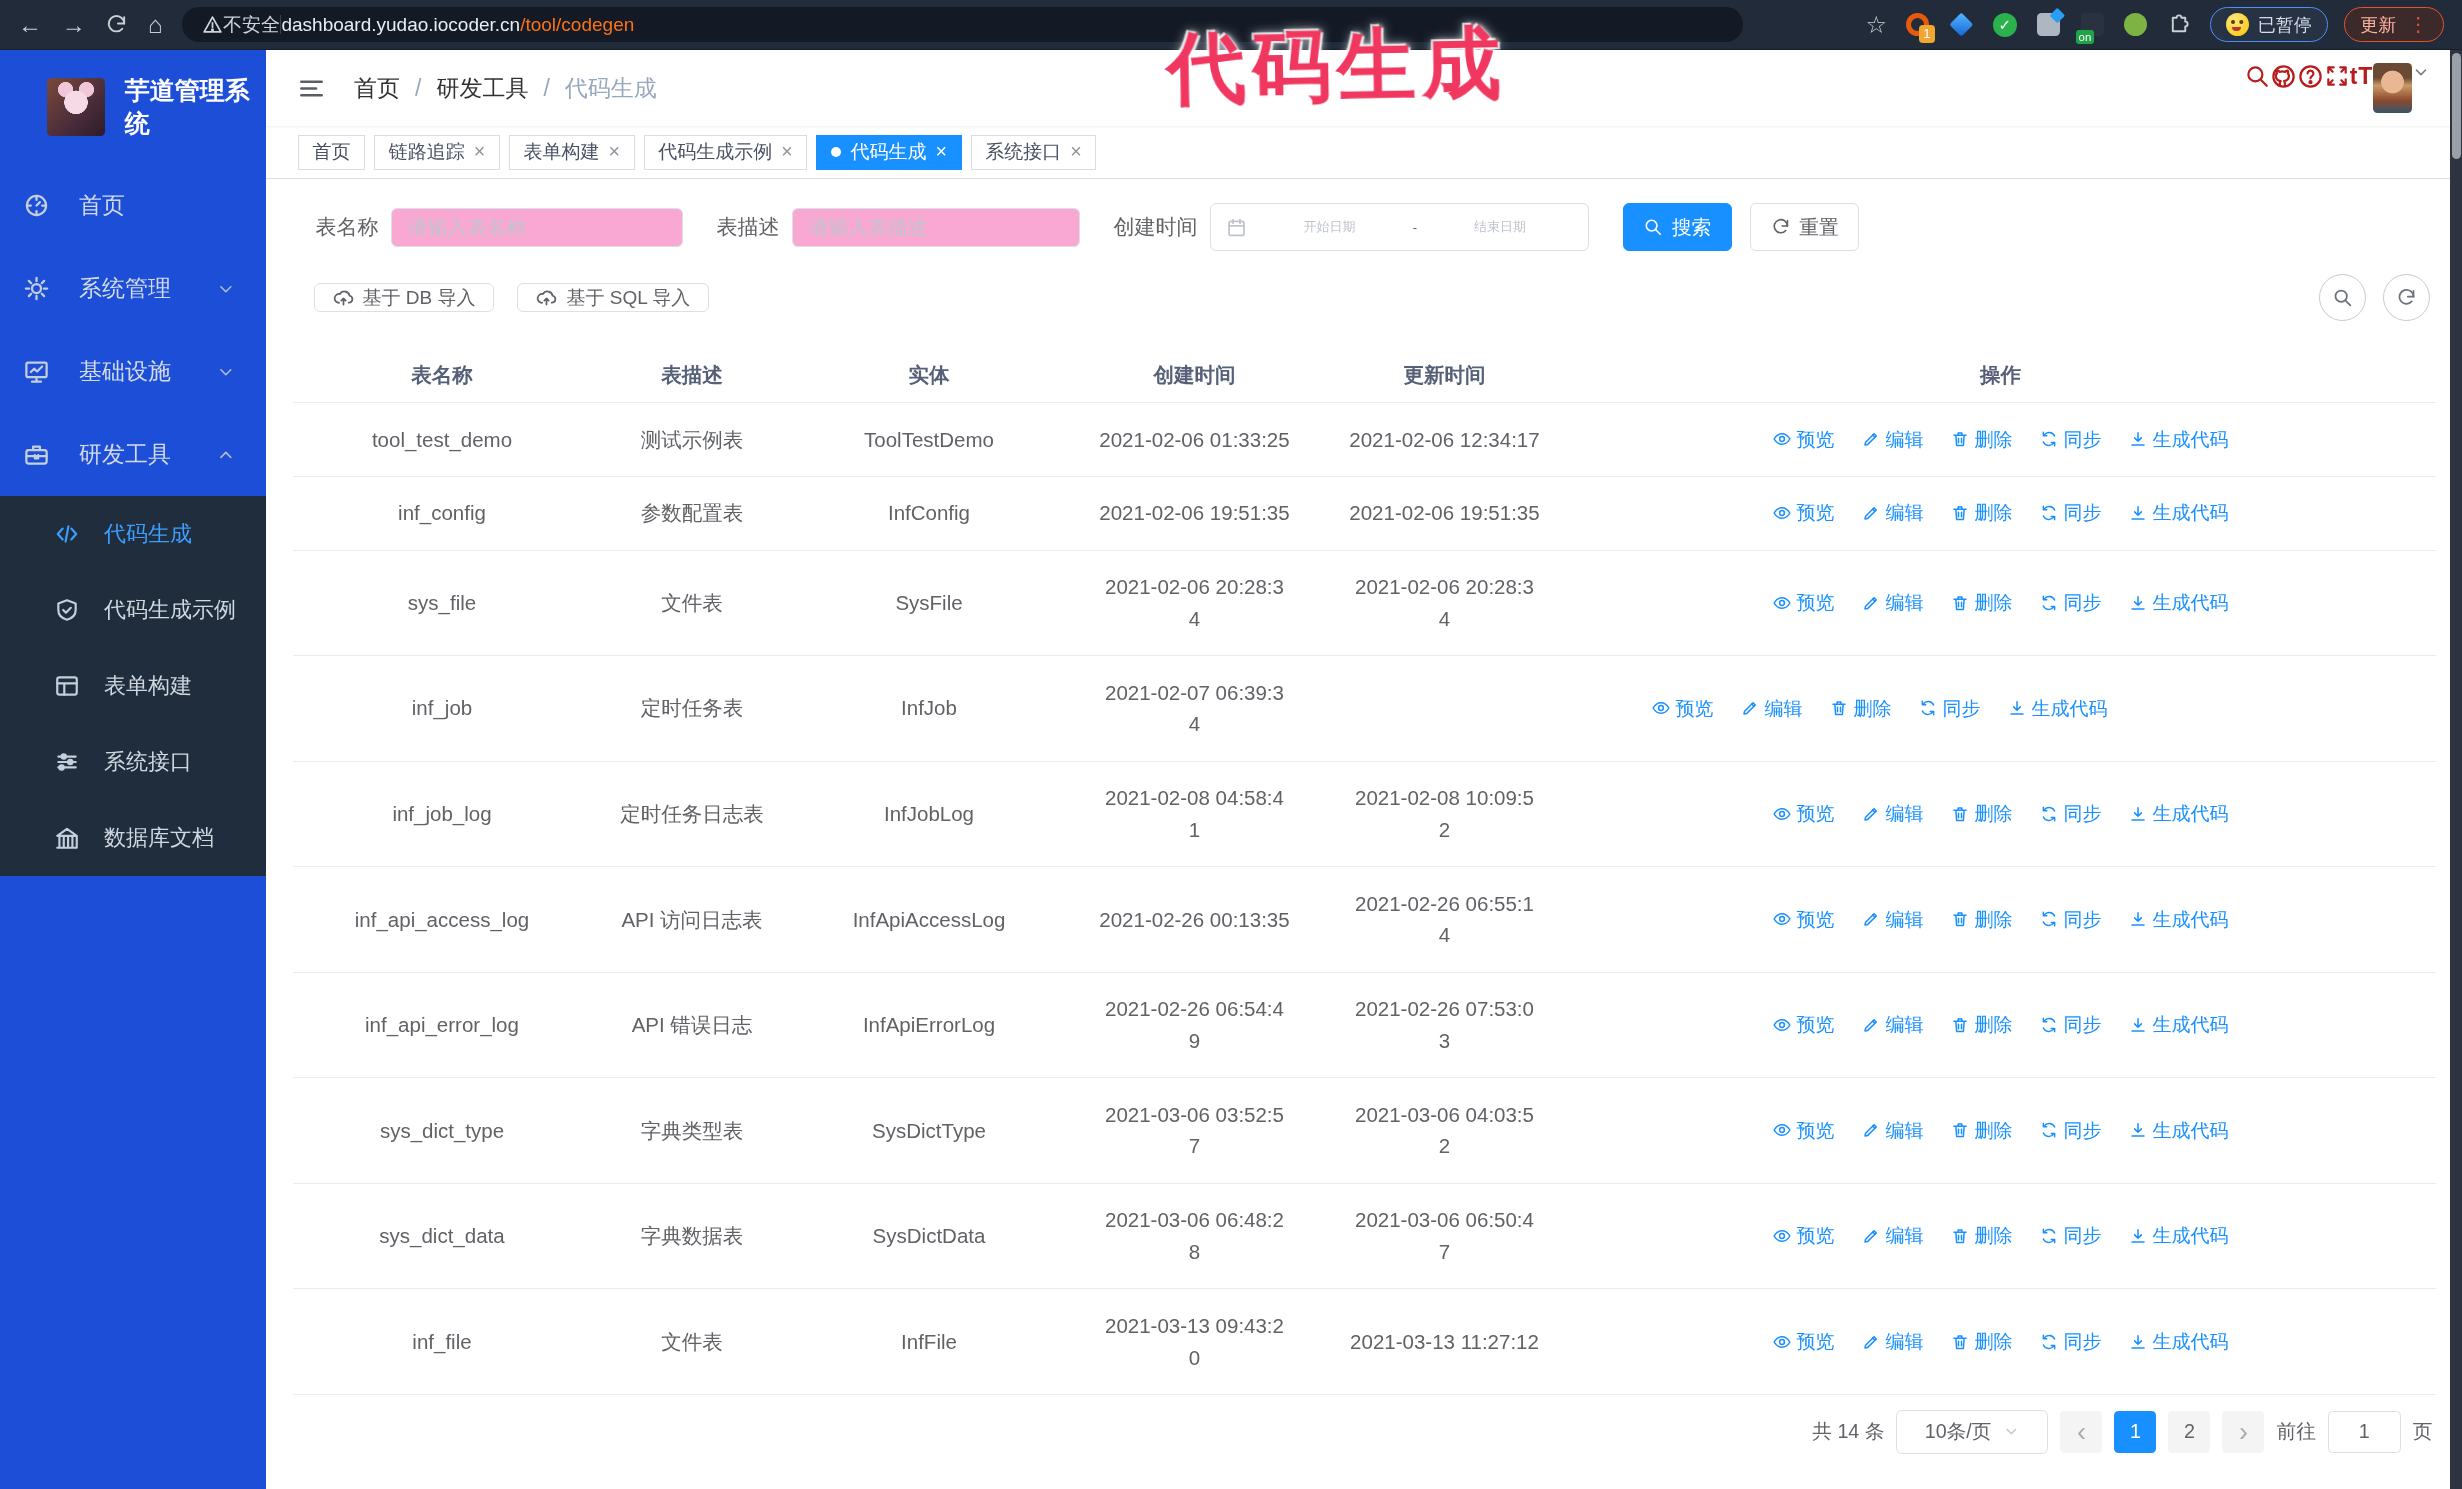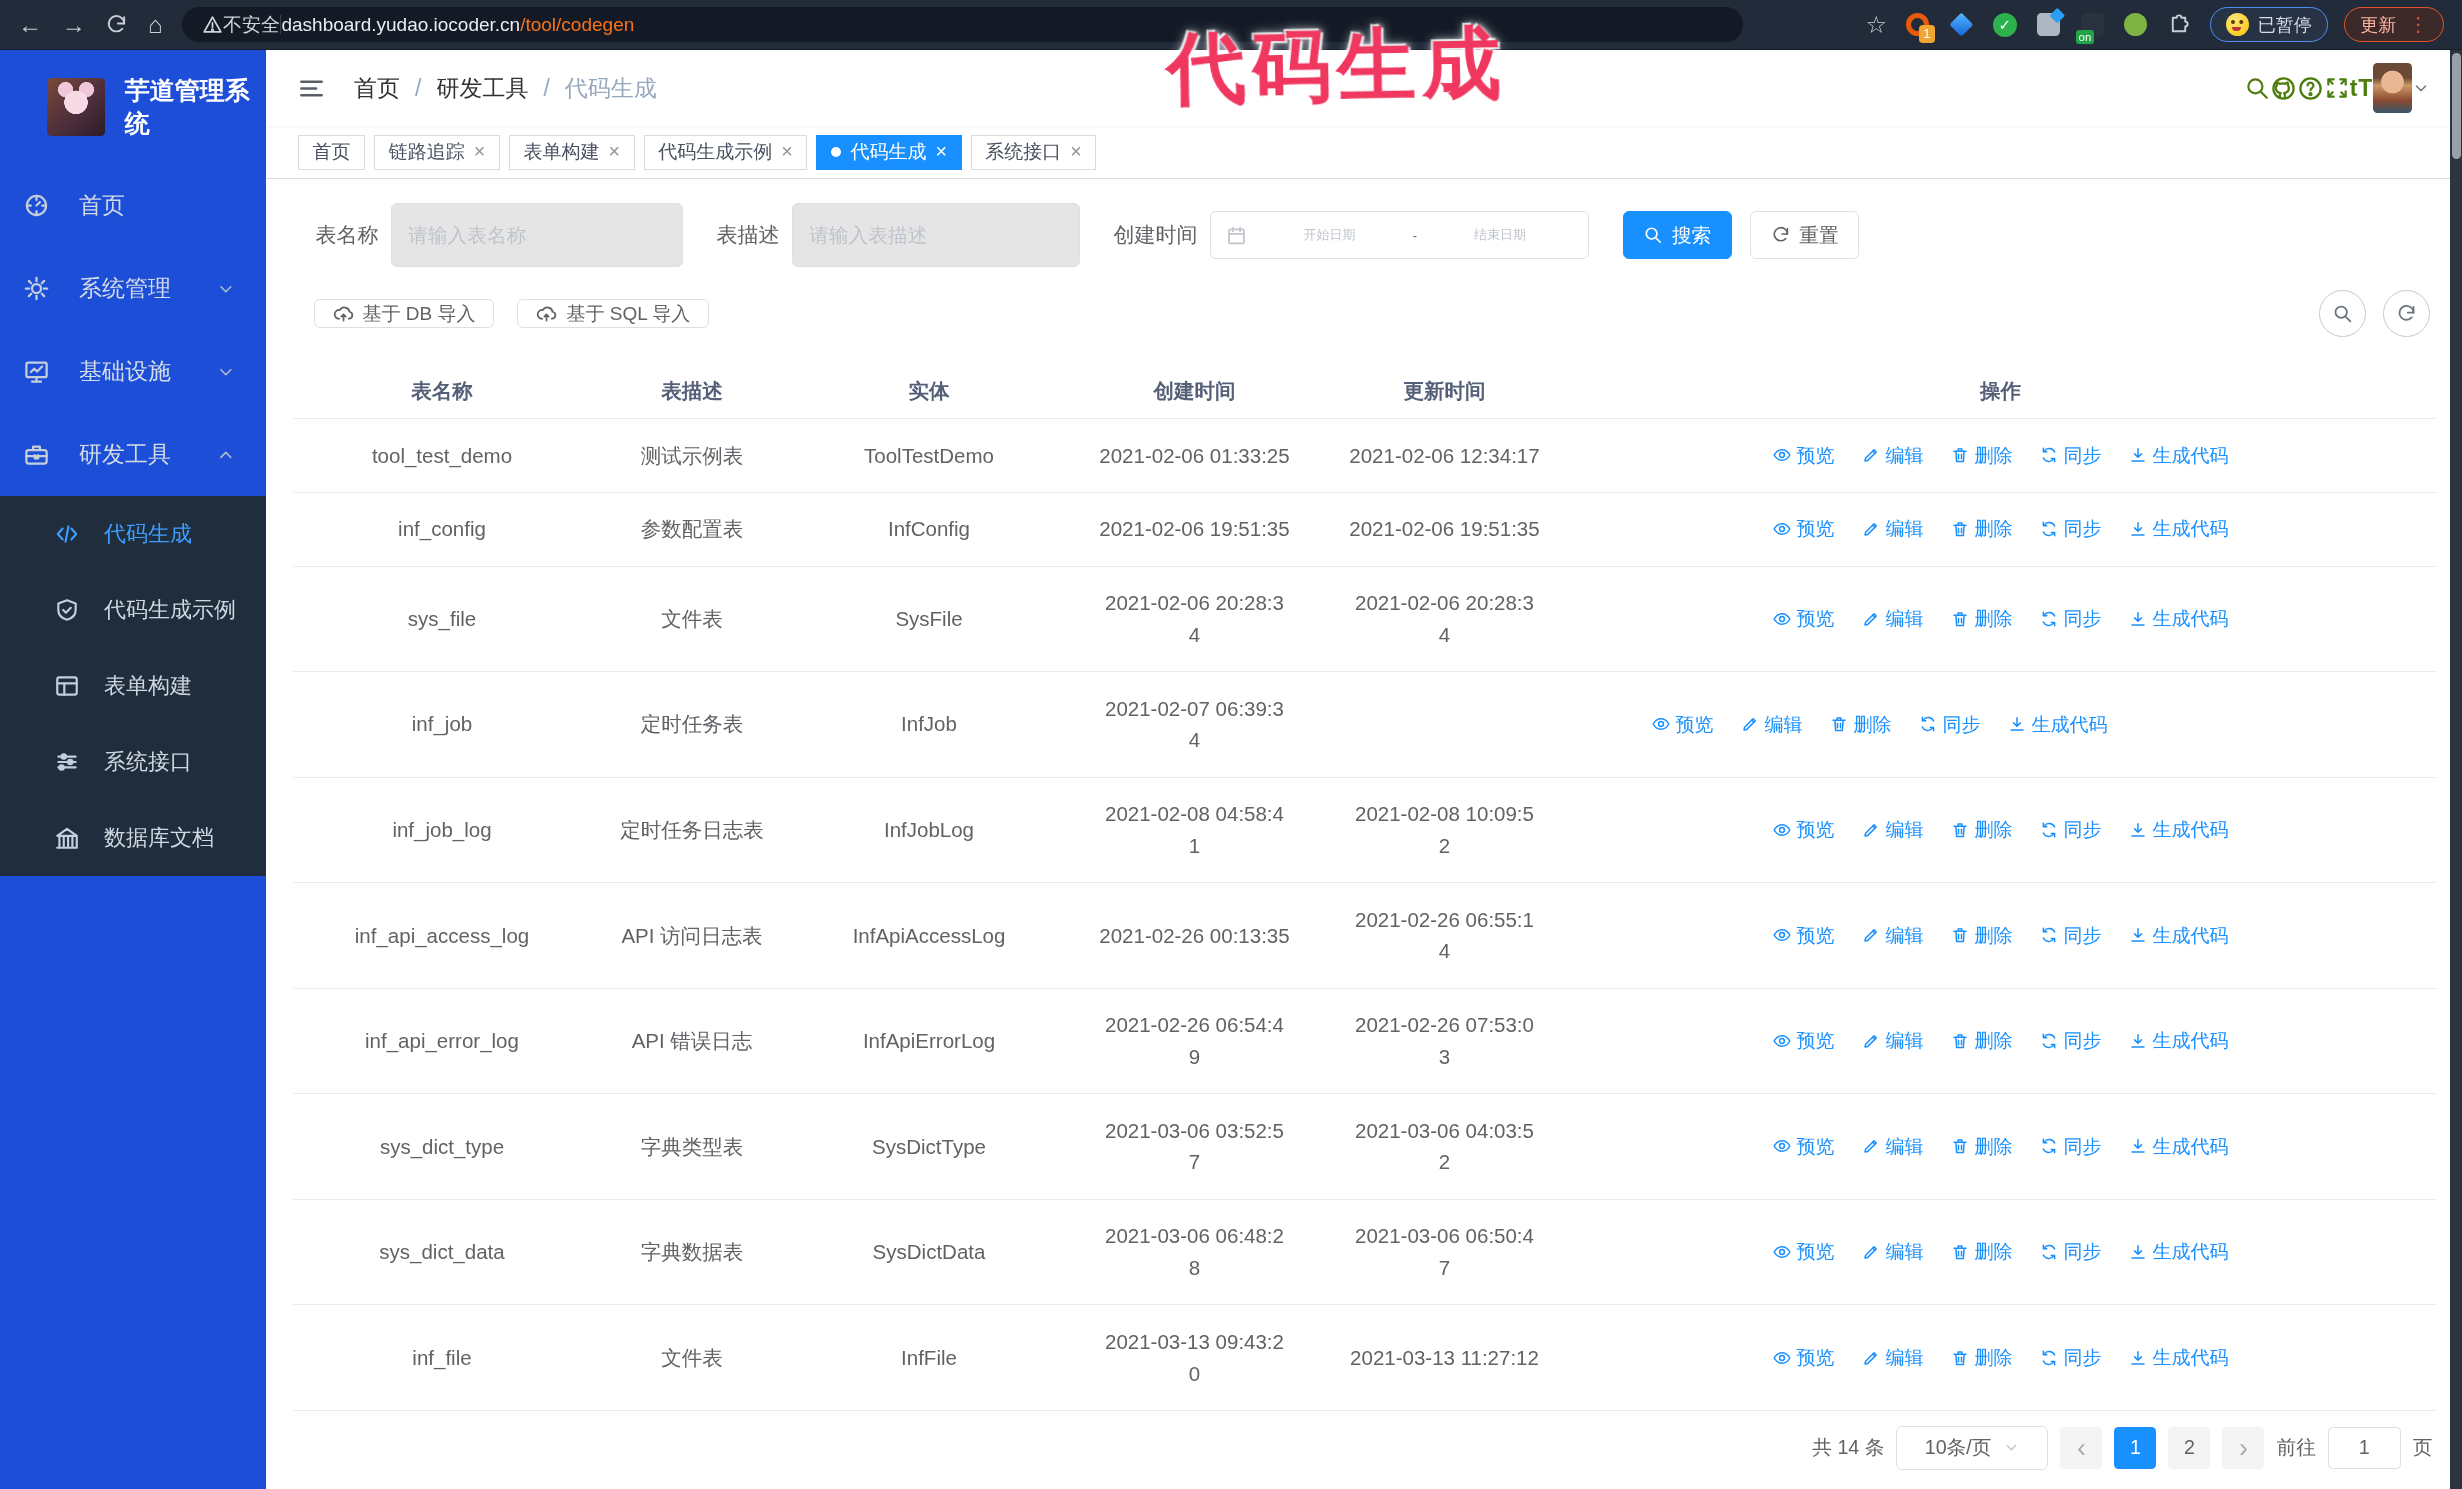--- a/index.html
+++ b/index.html
@@ -53,40 +53,40 @@
   .sitem{height:76px;display:flex;align-items:center;padding-left:54px;gap:24px;font-size:22px;color:#cfd7e0;cursor:pointer}
   .sitem.active{color:#3e9eff}
 
   .main{flex:1;display:flex;flex-direction:column;background:#fff;min-width:0}
 
   
   .navbar{height:76px;display:flex;align-items:center;padding:0 32px;box-shadow:0 0.8px 3px rgba(0,21,41,.08);position:relative;z-index:5;background:#fff}
   .hamburger{color:#5a5e66;margin-right:29px;cursor:pointer}
   .breadcrumb{display:flex;align-items:center;gap:15px;font-size:23px;color:#303133}
   .bc-sep,.bc-last{color:#97a8be}
-  .nav-right{margin-left:auto;display:flex;align-items:center;color:#4d7c0f}
+  .nav-right{margin-left:auto;display:flex;color:#b91c1c}
   .tt{font-size:23px;font-weight:bold;letter-spacing:0.8px}
   .avatar{width:39px;height:50px;border-radius:4.5px;background:
     radial-gradient(circle at 50% 38%,#e9b794 0 30%,transparent 32%),
     linear-gradient(180deg,#6b4a35 0 30%,#c96 45%,#8a4a2f 75%,#35566b)}
   .caret{color:#7a7f87}
 
   
   .tagsbar{height:53px;display:flex;align-items:center;gap:9px;padding:0 32px;border-bottom:0.8px solid #d8dce5;background:#fff}
   .tag{height:35px;display:flex;align-items:center;gap:9px;padding:0 13.6px;border:0.8px solid #d8dce5;background:#fff;font-size:19px;color:#495060;cursor:pointer}
   .tag .dot{width:10.6px;height:10.6px;border-radius:50%;background:#fff}
   .tag .close{font-size:19.7px;color:#90939a;line-height:1}
   .tag.active{background:#1890ff;border-color:#1890ff;color:#fff}
   .tag.active .close{color:#fff}
 
   
   .content{flex:1;padding:24px 26.5px 0;min-width:0}
   .filters{display:flex;align-items:center;padding-left:23px}
   .flabel{font-size:21px;color:#606266;margin-right:12px;white-space:nowrap}
-  .inp{height:64px;border:0.8px solid #dcdfe6;border-radius:6px;padding:0 16.7px;font-size:19.7px;color:#606266;background:#e5e5e5;outline:none}
+  .inp{height:39px;border:0.8px solid #dcdfe6;border-radius:6px;padding:0 16.7px;font-size:19.7px;color:#606266;background:#f9a8d4;outline:none}
   .inp::placeholder{color:#bfc4cc}
   .inp-name{width:292px}
   .inp-desc{width:288px}
   .gap45{margin-left:34px}
   .daterange{width:379px;height:48px;border:0.8px solid #dcdfe6;border-radius:6px;display:flex;align-items:center;padding:0 15px;gap:10.6px;color:#bfc4cc;font-size:13px;background:#fff}
   .daterange .dsep{color:#606266}
   .daterange .dph{flex:1;text-align:center}
   .cal{color:#c0c4cc}
   .btn{height:48px;border-radius:6px;display:inline-flex;align-items:center;gap:9px;font-size:19.7px;padding:0 19.7px;border:0.8px solid #dcdfe6;background:#fff;color:#606266;cursor:pointer;white-space:nowrap}
   .btn.primary{background:#1890ff;border-color:#1890ff;color:#fff}

